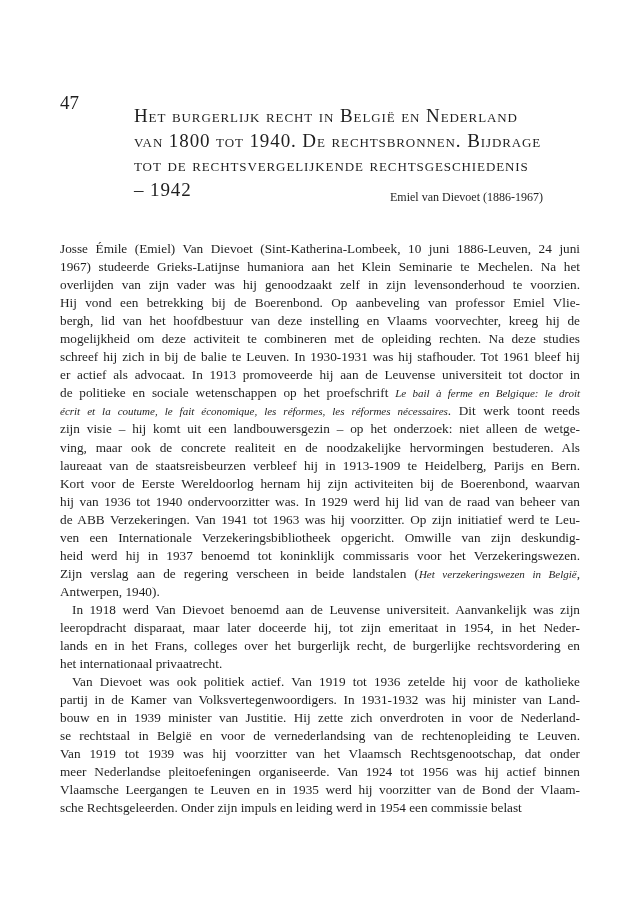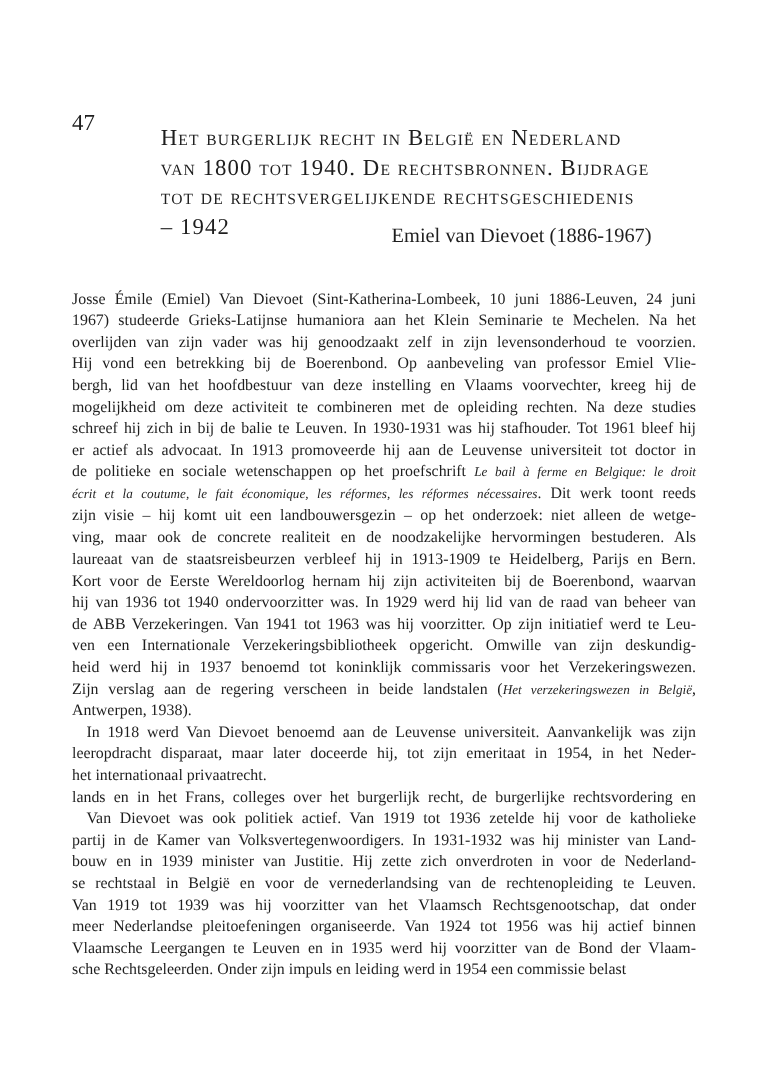--- a/index.html
+++ b/index.html
@@ -50,21 +50,21 @@
     }
     .chapter-title .line {
       display: block;
       white-space: nowrap;
     }
     .author-line {
       position: absolute;
       right: 56px;
       top: 189px;
       font-family: "Liberation Serif", serif;
-      font-size: 17px;
+      font-size: 12px;
       line-height: 16px;
       color: #1e1e1e;
       white-space: nowrap;
     }
     .body-text {
       position: absolute;
       left: 60px;
       top: 240px;
       width: 520px;
       font-family: "Liberation Serif", serif;
@@ -121,27 +121,27 @@
         <span class="line"><em>écrit et la coutume, le fait économique, les réformes, les réformes nécessaires</em><span>. Dit werk toont reeds</span></span>
         <span class="line">zijn visie – hij komt uit een landbouwersgezin – op het onderzoek: niet alleen de wetge-</span>
         <span class="line">ving, maar ook de concrete realiteit en de noodzakelijke hervormingen bestuderen. Als</span>
         <span class="line">laureaat van de staatsreisbeurzen verbleef hij in 1913-1909 te Heidelberg, Parijs en Bern.</span>
         <span class="line">Kort voor de Eerste Wereldoorlog hernam hij zijn activiteiten bij de Boerenbond, waarvan</span>
         <span class="line">hij van 1936 tot 1940 ondervoorzitter was. In 1929 werd hij lid van de raad van beheer van</span>
         <span class="line">de ABB Verzekeringen. Van 1941 tot 1963 was hij voorzitter. Op zijn initiatief werd te Leu-</span>
         <span class="line">ven een Internationale Verzekeringsbibliotheek opgericht. Omwille van zijn deskundig-</span>
         <span class="line">heid werd hij in 1937 benoemd tot koninklijk commissaris voor het Verzekeringswezen.</span>
         <span class="line"><span>Zijn verslag aan de regering verscheen in beide landstalen (</span><em>Het verzekeringswezen in België</em><span>,</span></span>
-        <span class="line last">Antwerpen, 1938).</span>
+        <span class="line last">Antwerpen, 1940).</span>
       </div>
       <div>
         <span class="line indent">In 1918 werd Van Dievoet benoemd aan de Leuvense universiteit. Aanvankelijk was zijn</span>
         <span class="line">leeropdracht disparaat, maar later doceerde hij, tot zijn emeritaat in 1954, in het Neder-</span>
+        <span class="line">lands en in het Frans, colleges over het burgerlijk recht, de burgerlijke rechtsvordering en</span>
         <span class="line last">het internationaal privaatrecht.</span>
-        <span class="line">lands en in het Frans, colleges over het burgerlijk recht, de burgerlijke rechtsvordering en</span>
       </div>
       <div>
         <span class="line indent">Van Dievoet was ook politiek actief. Van 1919 tot 1936 zetelde hij voor de katholieke</span>
         <span class="line">partij in de Kamer van Volksvertegenwoordigers. In 1931-1932 was hij minister van Land-</span>
         <span class="line">bouw en in 1939 minister van Justitie. Hij zette zich onverdroten in voor de Nederland-</span>
         <span class="line">se rechtstaal in België en voor de vernederlandsing van de rechtenopleiding te Leuven.</span>
         <span class="line">Van 1919 tot 1939 was hij voorzitter van het Vlaamsch Rechtsgenootschap, dat onder</span>
         <span class="line">meer Nederlandse pleitoefeningen organiseerde. Van 1924 tot 1956 was hij actief binnen</span>
         <span class="line">Vlaamsche Leergangen te Leuven en in 1935 werd hij voorzitter van de Bond der Vlaam-</span>
         <span class="line last">sche Rechtsgeleerden. Onder zijn impuls en leiding werd in 1954 een commissie belast</span>

